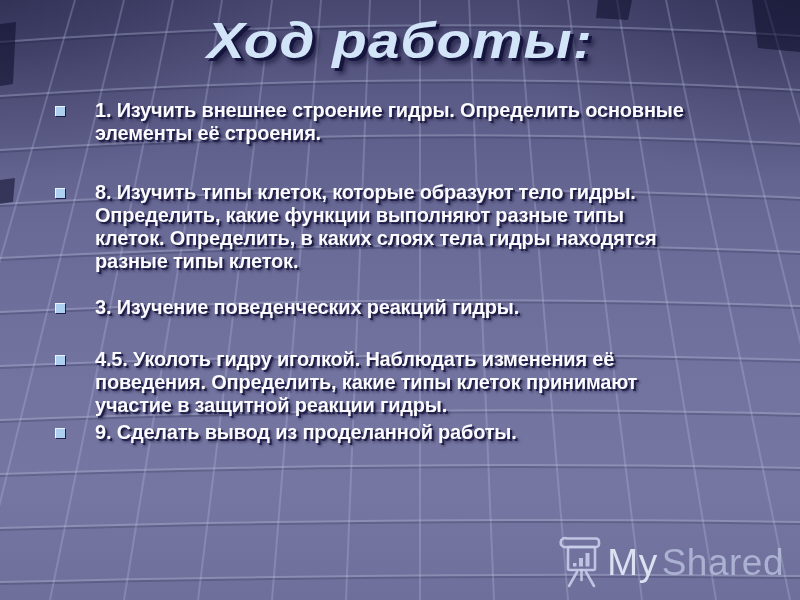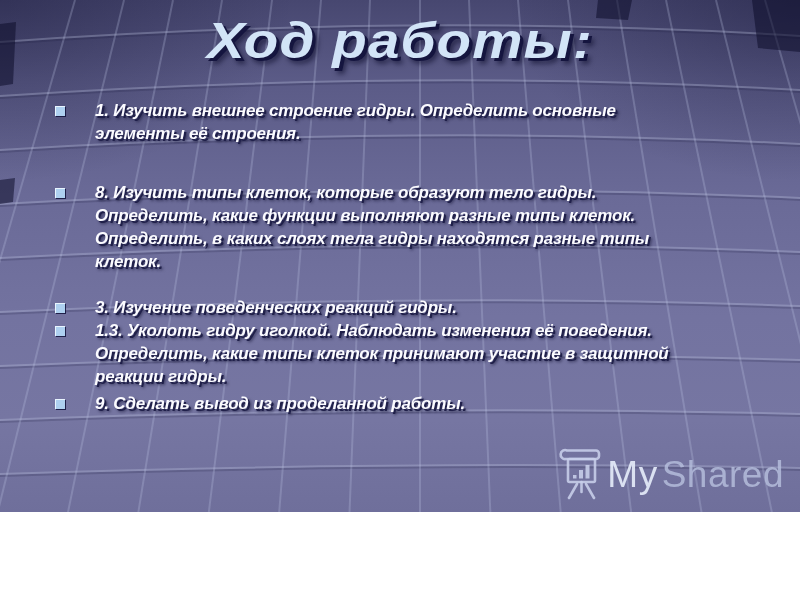--- a/index.html
+++ b/index.html
@@ -2,21 +2,21 @@
 <html><head>
 <meta charset="utf-8">
 <style>
   html,body{margin:0;padding:0;}
   body{
     width:800px;height:600px;overflow:hidden;
     font-family:"Liberation Sans",sans-serif;
     -webkit-font-smoothing:antialiased;
   }
   .slide{
-    position:relative;width:800px;height:512px;overflow:hidden;
+    position:relative;width:800px;height:600px;overflow:hidden;
     background:
       radial-gradient(ellipse 420px 260px at 0% 0%, rgba(18,18,48,.38), rgba(18,18,48,0) 70%),
       radial-gradient(ellipse 420px 260px at 100% 0%, rgba(18,18,48,.38), rgba(18,18,48,0) 70%),
       linear-gradient(180deg,#474770 0%,#5b5b87 16%,#6a6a97 38%,#7373a0 62%,#7676a2 82%,#6f6f9b 100%);
   }
   .bg-grid{position:absolute;left:0;top:0;width:800px;height:600px;}
 
   .title{
     position:absolute;top:14px;left:0;width:800px;
     margin:0;text-align:center;
@@ -26,32 +26,32 @@
     text-shadow:3px 3px 0 #15153f, 5px 6px 5px rgba(8,8,36,.55);
     transform:scaleX(1.13);transform-origin:50% 50%;
   }
 
   .bullets{
     position:absolute;left:54px;top:99px;width:700px;
   }
   .bullet-item{display:flex;align-items:flex-start;}
   .bullet-item:nth-child(1){margin-bottom:36px;}
   .bullet-item:nth-child(2){margin-bottom:23px;}
-  .bullet-item:nth-child(3){}
+  .bullet-item:nth-child(3){margin-bottom:29px;}
   .bullet-item:nth-child(4){margin-bottom:4px;}
   .bullet-item:nth-child(5){margin-bottom:21px;}
   .bullet-sq{
     flex:0 0 auto;width:9px;height:9px;margin:7px 0 0 1px;
     background:#aed0f0;
     border-top:1px solid #e9f5ff;border-left:1px solid #e9f5ff;
     box-shadow:1px 1px 0 rgba(18,18,58,.85);
   }
   .bullet-text{
     display:block;width:600px;margin-left:30px;
-    font-size:17px;line-height:23px;font-weight:bold;font-style:italic;
+    font-size:20px;line-height:23px;font-weight:bold;
     letter-spacing:-0.2px;
     color:#fbfbff;
     text-shadow:2px 2px 0 #20204a, 3px 3px 3px rgba(14,14,44,.6);
   }
 
   .watermark{
     position:absolute;right:16px;bottom:12px;
     display:flex;align-items:center;gap:4px;
     cursor:pointer;user-select:none;
   }
@@ -127,21 +127,21 @@
     <div class="bullet-item">
       <span class="bullet-sq"></span>
       <span class="bullet-text">8. Изучить типы клеток, которые образуют тело гидры. Определить, какие функции выполняют разные типы клеток. Определить, в каких слоях тела гидры находятся разные типы клеток.</span>
     </div>
     <div class="bullet-item">
       <span class="bullet-sq"></span>
       <span class="bullet-text">3. Изучение поведенческих реакций гидры.</span>
     </div>
     <div class="bullet-item">
       <span class="bullet-sq"></span>
-      <span class="bullet-text">1.3. Уколоть гидру иголкой. Наблюдать изменения её поведения. Определить, какие типы клеток принимают участие в защитной реакции гидры.</span>
+      <span class="bullet-text">4.5. Уколоть гидру иголкой. Наблюдать изменения её поведения. Определить, какие типы клеток принимают участие в защитной реакции гидры.</span>
     </div>
     <div class="bullet-item">
       <span class="bullet-sq"></span>
       <span class="bullet-text">9. Сделать вывод из проделанной работы.</span>
     </div>
   </div>
 
   <div class="watermark">
     <svg class="wm-icon" width="48" height="52" viewBox="0 0 48 52" aria-hidden="true">
       <g stroke="rgba(200,207,235,.88)" stroke-width="2.6" fill="none" stroke-linecap="round" stroke-linejoin="round">

